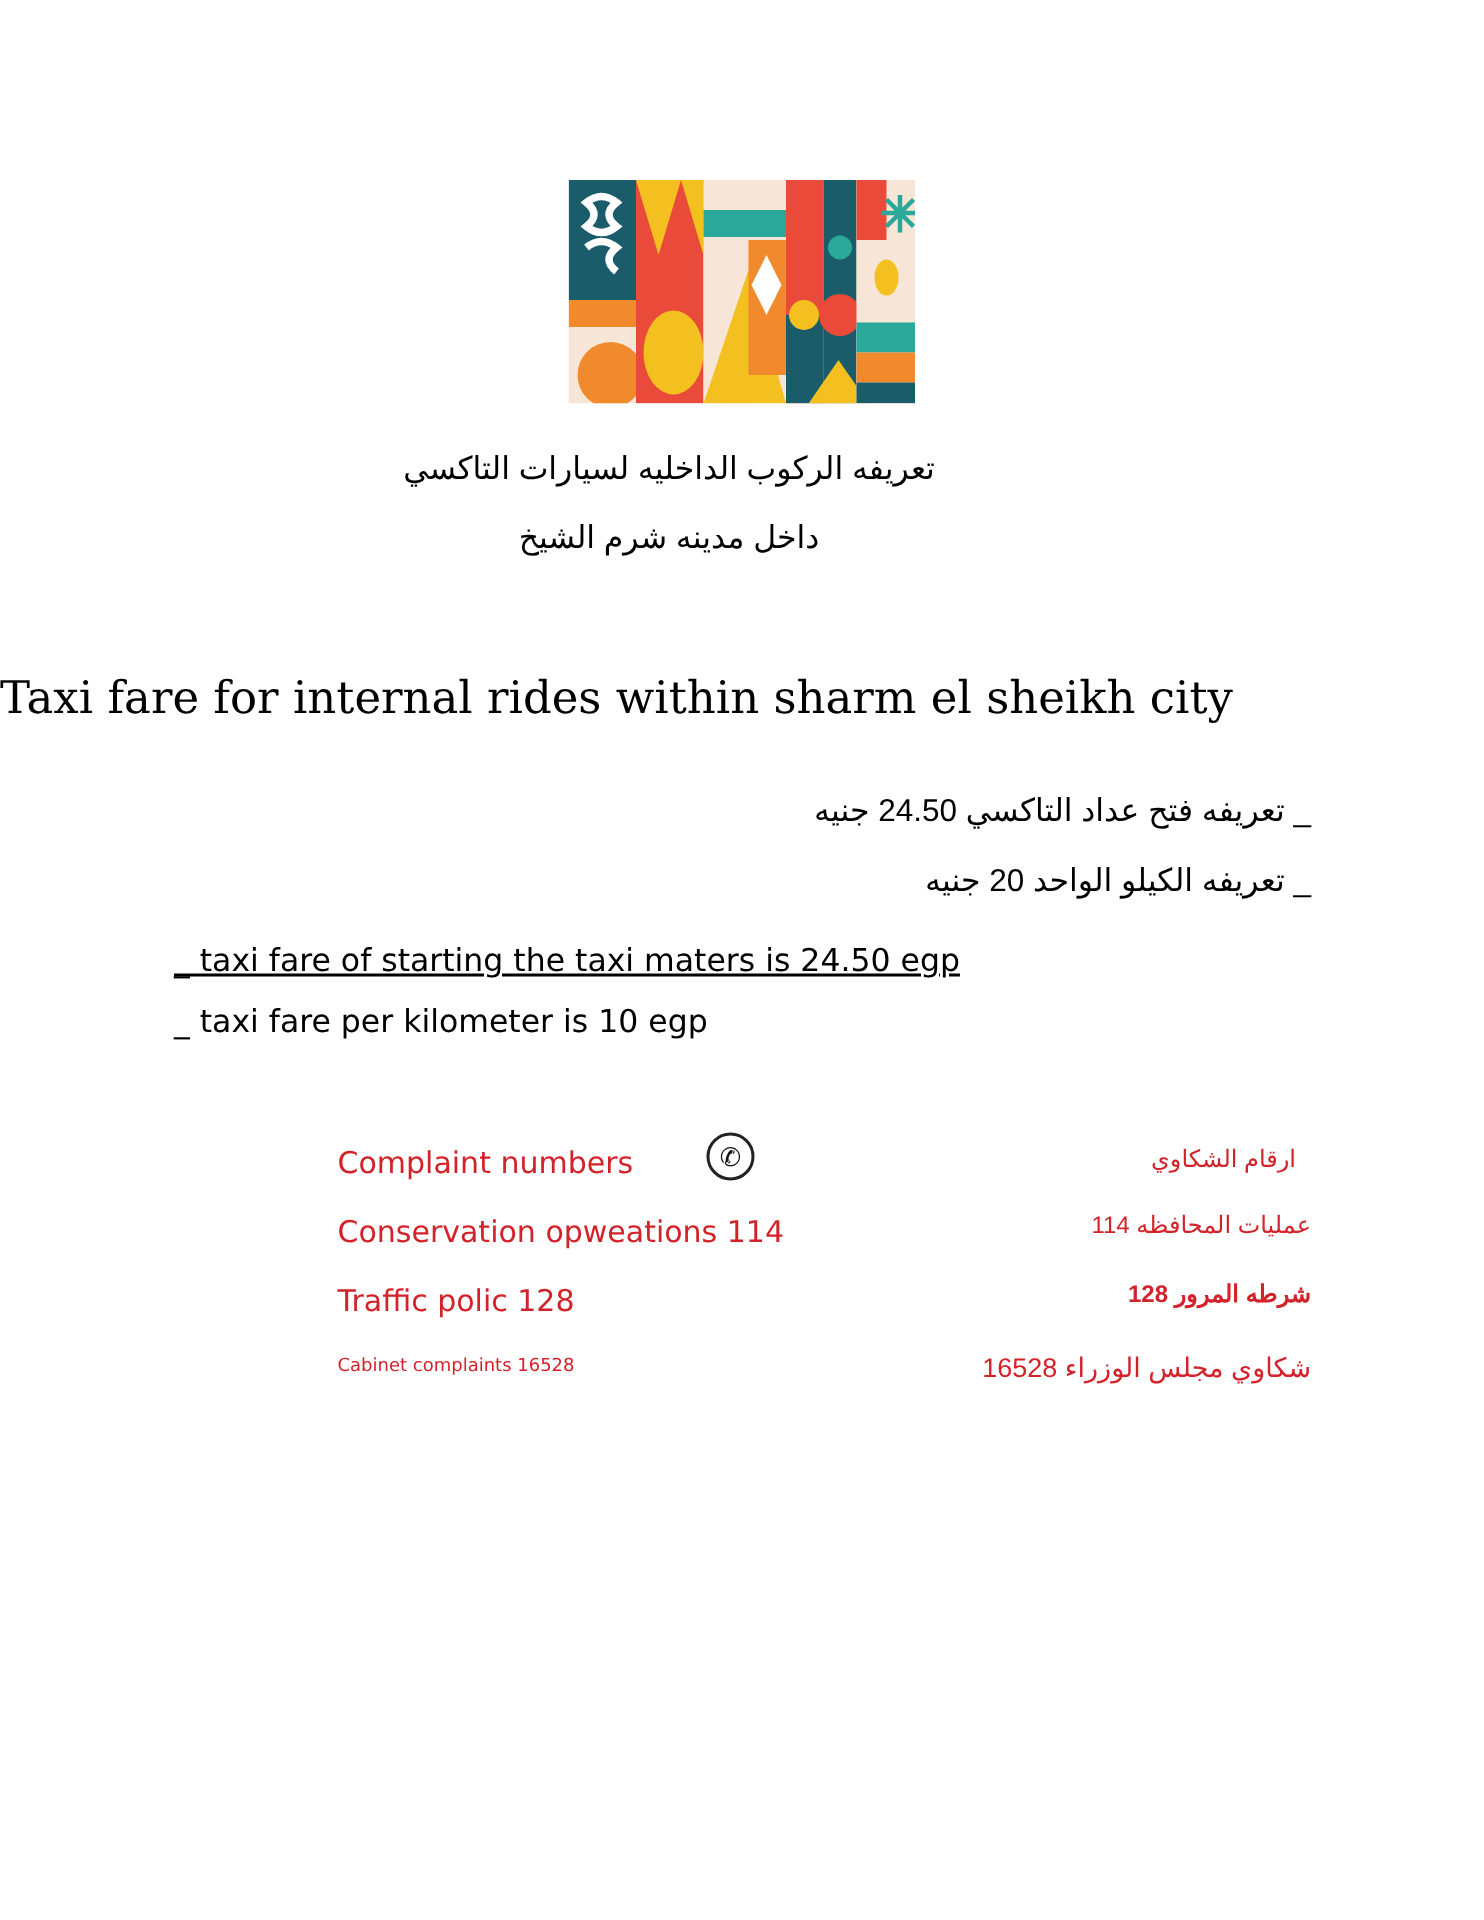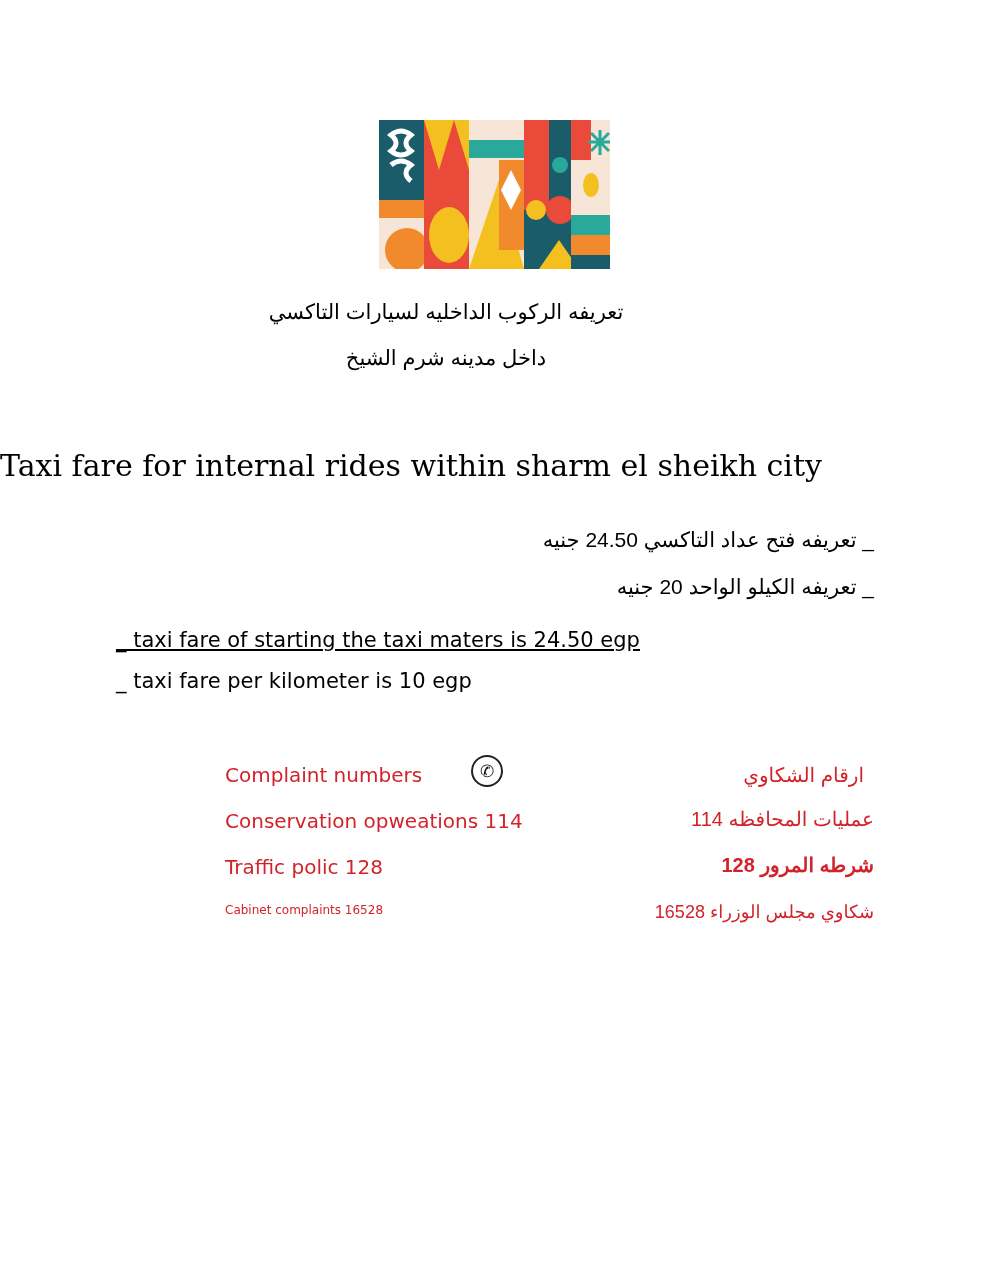--- a/index.html
+++ b/index.html
@@ -6,21 +6,21 @@
   body { width: 989px; height: 1280px; position: relative; overflow: hidden;
          font-family: "Liberation Sans", sans-serif; color: #000; }
   .abs { position: absolute; white-space: nowrap; }
   .logo { left: 379px; top: 120px; width: 231px; height: 149px; overflow: hidden; }
   .ar-title { left: 0; width: 836px; text-align: center; font-size: 21px; direction: rtl; margin-left: 28px; }
   .en-title { left: 0; width: 786px; text-align: right; font-family: "DejaVu Serif", serif; font-size: 30px; top: 448px; }
   .ar-line { right: 115px; font-size: 21px; direction: rtl; text-align: right; }
   .en-line { left: 116px; font-size: 21px; font-family: "DejaVu Sans", sans-serif; }
   .red { color: #d2232a; }
   .cl { left: 193px; font-family: "DejaVu Sans", sans-serif; font-size: 20px; margin-left: 32px; }
-  .cr { right: 115px; font-size: 20px; direction: rtl; text-align: right; }
+  .cr { right: 115px; font-size: 16px; direction: rtl; text-align: right; }
   .phone { left: 471px; top: 755px; width: 32px; height: 32px; border: 2px solid #222; border-radius: 50%; box-sizing: border-box; display:flex; align-items:center; justify-content:center; font-size: 17px; color:#111; }
 </style>
 </head>
 <body>
 
 <div class="abs logo">
   <svg width="231" height="149" viewBox="0 0 231 149">
     <rect x="0" y="0" width="231" height="149" fill="#f7e6d8"></rect>
     <rect x="0" y="0" width="45" height="80" fill="#1b5c6b"></rect>
     <path d="M12 15 q10 -8 20 0 q-10 8 0 16 q-10 8 -20 0 q10 -8 0 -16z M12 45 q10 -8 20 0 q-10 8 0 16" stroke="#fff" stroke-width="5" fill="none"></path>

